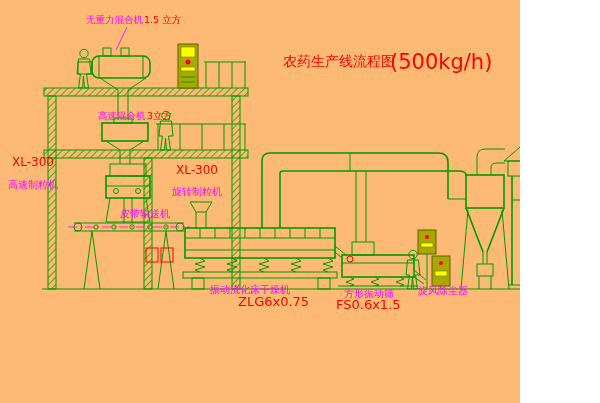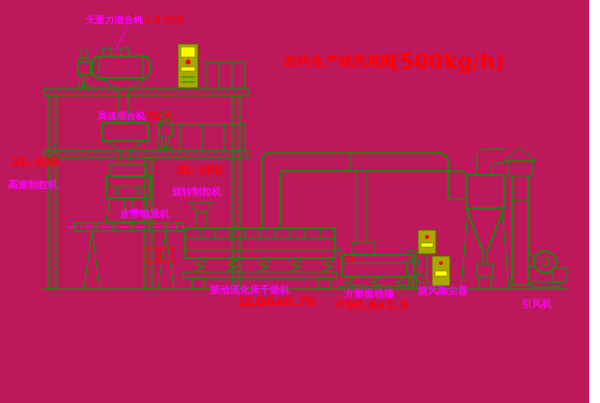--- a/index.html
+++ b/index.html
@@ -1,17 +1,17 @@
 <!DOCTYPE html>
 <html><head>
 <meta charset="utf-8">
 <style>
   html,body{margin:0;padding:0;background:#ffffff;}
-  .canvas{position:relative;width:589px;height:403px;background:#be185d;overflow:hidden;
-          font-family:"DejaVu Sans","Liberation Sans",sans-serif;font-weight:bold;}
+  .canvas{position:relative;width:520px;height:403px;background:#fdba74;overflow:hidden;
+          font-family:"DejaVu Sans","Liberation Sans",sans-serif;}
   svg{display:block}
   .ln{stroke:#009a00;fill:none;stroke-width:1}
   .lnb{stroke:#009a00;fill:none;stroke-width:1.6}
   .hatch{fill:url(#hatchp);stroke:#009a00;stroke-width:1}
   .panel{fill:#a8a800;stroke:#5e5e00;stroke-width:1}
   .panel-acc{fill:#ffff00;stroke:#7a7a00;stroke-width:.6}
   .red-dot{fill:#ff0000;stroke:none}
   .redln{stroke:#ff0000;fill:none;stroke-width:1}
   .magln{stroke:#ff00ff;fill:none;stroke-width:.8}
   .magdash{stroke:#ff00ff;stroke-width:.8;fill:none;stroke-dasharray:9 3 2 3}

